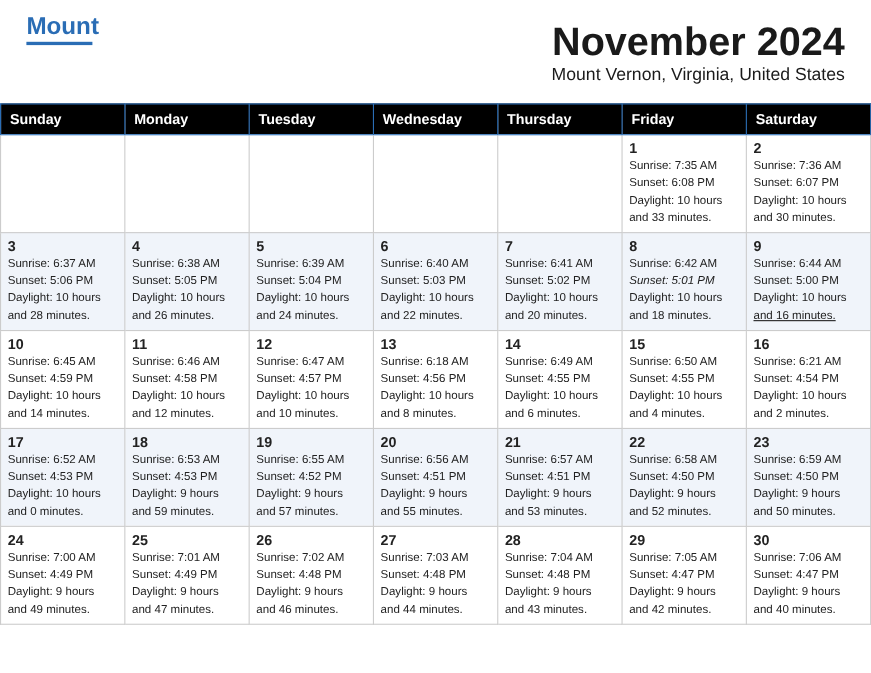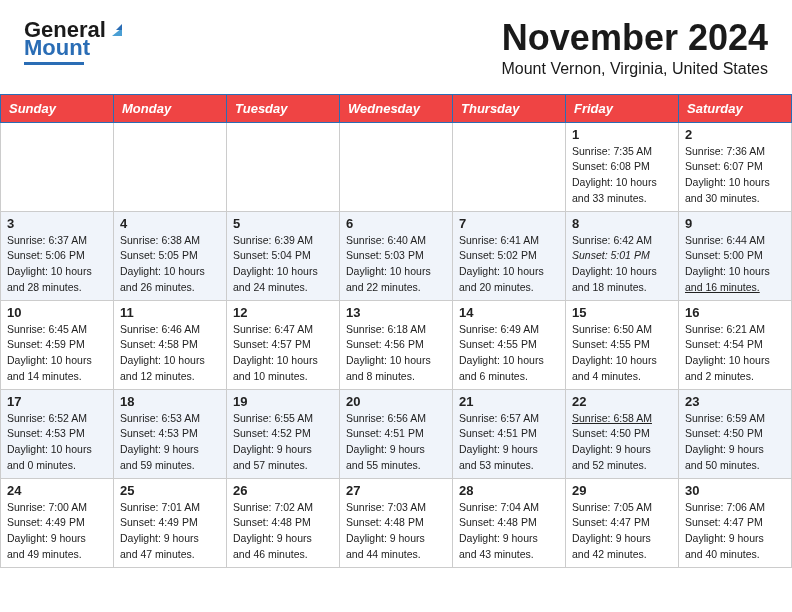--- a/index.html
+++ b/index.html
@@ -91,35 +91,27 @@
       font-size: 10.5px;
       line-height: 1.5;
       color: #222;
     }
     .empty-cell {
       background: #fff !important;
     }
     
     .row-even td { background: #edf2fb; }
     .row-odd td { background: #fff; }
-    .header-row th { background: #ef4444; font-style: italic; }
+    .header-row th { background: #000000; }
   </style>
 </head>
 <body>
 
 <div class="header">
   <div class="logo">
-    <div class="logo-row">
-      <span class="logo-text">
-        <span>General</span><svg width="18" height="18" viewBox="0 0 18 18" style="display:inline-block;vertical-align:middle;margin:0 1px 4px 1px">
-          <polygon points="5,16 15,8 15,16" fill="#4a9fd4"></polygon>
-          <polygon points="9,10 15,4 15,10" fill="#2a6db5"></polygon>
-        </svg>
-      </span>
-    </div>
     <div style="margin-top:-6px;margin-left:0">
       <span class="logo-text" style="color:#2a6db5;font-size:22px;font-weight:bold;">Mount</span>
     </div>
     <div class="logo-line"></div>
   </div>
   <div class="title-block">
     <div class="month-title">November 2024</div>
     <div class="location-title">Mount Vernon, Virginia, United States</div>
   </div>
 </div>
@@ -334,21 +326,21 @@
           <div class="day-info">
             <span style="display: block;">Sunrise: 6:57 AM</span>
             <span style="display: block;">Sunset: 4:51 PM</span>
             <span style="display: block;">Daylight: 9 hours</span>
             <span style="display: block;">and 53 minutes.</span>
           </div>
         </td>
         <td>
           <span class="day-num">22</span>
           <div class="day-info">
-            <span style="display: block; text-decoration: underline;">Sunrise: 6:58 AM</span>
+            <span style="display: block;">Sunrise: 6:58 AM</span>
             <span style="display: block;">Sunset: 4:50 PM</span>
             <span style="display: block;">Daylight: 9 hours</span>
             <span style="display: block;">and 52 minutes.</span>
           </div>
         </td>
         <td>
           <span class="day-num">23</span>
           <div class="day-info">
             <span style="display: block;">Sunrise: 6:59 AM</span>
             <span style="display: block;">Sunset: 4:50 PM</span>

